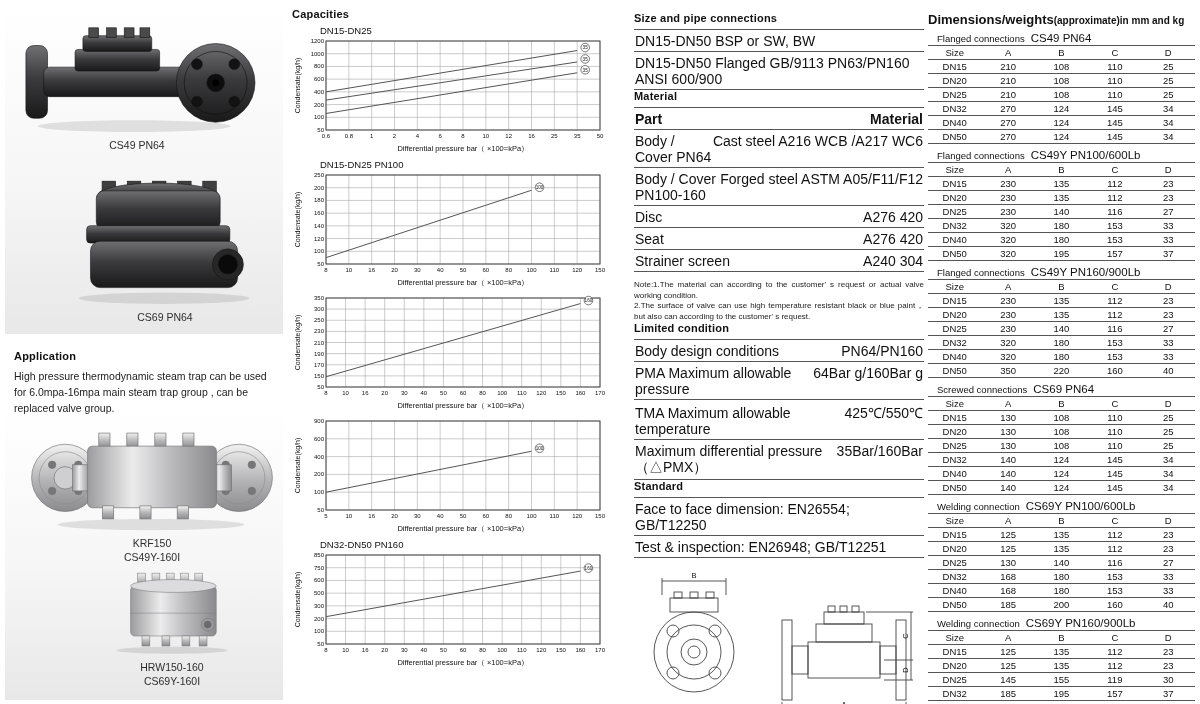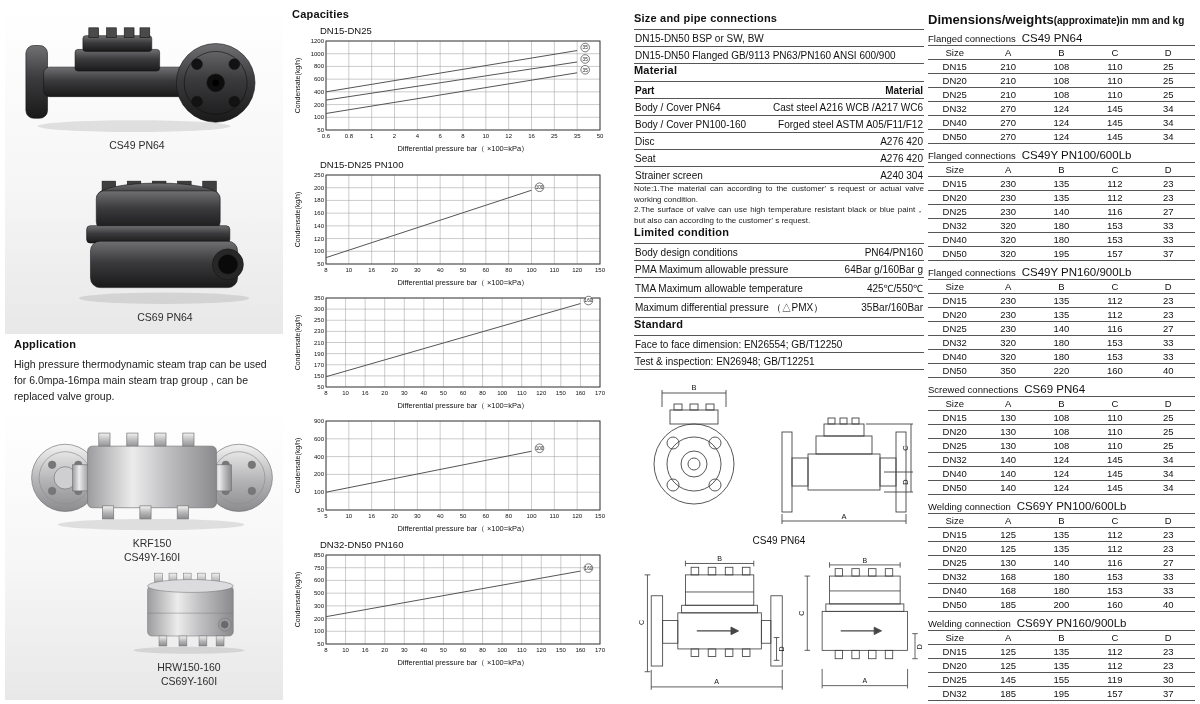--- a/index.html
+++ b/index.html
@@ -11,37 +11,37 @@
   #col-specs{left:634px;top:12px;width:290px}
   #col-dims{left:928px;top:12px;width:267px}
   h2.sec{font-size:11px;font-weight:700;margin:0 0 5px;letter-spacing:.2px;color:#111}
   
   .photo-panel{position:absolute;left:5px;width:278px;
        background:linear-gradient(180deg,#ffffff,#f6f6f6 55%,#e8e8e8)}
   #panel1{top:6px;height:328px}
   #panel2{top:408px;height:292px}
   .pgroup{position:absolute;text-align:center}
   .plabel{font-size:10.5px;color:#2e2e2e;line-height:1.2;margin-top:1px}
-  #app{position:absolute;left:14px;top:338px;width:266px}
+  #app{position:absolute;left:14px;top:350px;width:266px}
   #app p{margin:7px 0 0;font-size:10.5px;line-height:1.5;color:#222}
   
   .rule-list{border-top:1.2px solid #555}
   .rrow{display:flex;justify-content:space-between;align-items:baseline;
-        border-bottom:1.2px solid #555;padding:3px 1px 2px;font-size:10px;color:#111}
+        border-bottom:1.2px solid #555;padding:3px 1px 2px;font-size:14px;color:#111}
   .rrow .rv{text-align:right;white-space:nowrap}
   .rrow.hdr{font-weight:700}
-  .note{font-size:8px;line-height:1.32;color:#222;margin-top:0;text-align:justify}
+  .note{font-size:8px;line-height:1.32;color:#222;margin-top:8px;text-align:justify}
   .sec-gap{margin-top:13px}
   
   .chart-block{margin-bottom:1px}
   .chart-title{font-size:9.5px;text-align:left;margin-left:28px;color:#111}
   
   #dims-title{font-size:13px;font-weight:700;margin:0;color:#111}
   #dims-title .suf{font-weight:700;font-size:10px}
-  .dim-label{margin:5px 0 1px;font-size:9.5px;color:#111}
+  .dim-label{margin:5px 9px 1px;font-size:9.5px;color:#111}
   .dim-label .mdl{font-size:11.5px;margin-left:6px}
   table.dimt{width:100%;border-collapse:collapse;table-layout:fixed}
   .dimt th,.dimt td{font-size:9.5px;font-weight:400;text-align:center;
         border-top:1.2px solid #555;border-bottom:1.2px solid #555;padding:1px 0;line-height:11px;color:#111}
   
   #drawings{margin-top:10px}
   .draw-label{font-size:10px;text-align:center;margin-top:1px;color:#111}
   .draw-row{display:flex;gap:8px;margin-top:8px;justify-content:space-between}
   .draw-cell{text-align:center}
 </style>
@@ -151,21 +151,21 @@
           <rect x="56" y="28" width="138" height="66" rx="5" fill="url(#gSteelV)"></rect>
           <rect x="72" y="92" width="12" height="14" fill="url(#gSteel)"></rect>
           <rect x="112" y="92" width="12" height="14" fill="url(#gSteel)"></rect>
           <rect x="152" y="92" width="12" height="14" fill="url(#gSteel)"></rect>
         </g>
       </svg>
       <div class="plabel">KRF150</div>
       <div class="plabel">CS49Y-160I</div>
     </div>
 
-    <div class="pgroup" style="left:91px;top:556px;width:196px">
+    <div class="pgroup" style="left:74px;top:556px;width:196px">
       <svg width="190" height="100" viewBox="0 0 200 140">
         <ellipse cx="100" cy="132" rx="78" ry="5" fill="rgba(0,0,0,0.10)"></ellipse>
         <g stroke="#6f6f71" stroke-width="0.7">
           <rect x="52" y="24" width="11" height="20" fill="url(#gSteel)"></rect>
           <rect x="72" y="24" width="11" height="20" fill="url(#gSteel)"></rect>
           <rect x="92" y="24" width="11" height="20" fill="url(#gSteel)"></rect>
           <rect x="112" y="24" width="11" height="20" fill="url(#gSteel)"></rect>
           <rect x="132" y="24" width="11" height="20" fill="url(#gSteel)"></rect>
           <rect x="42" y="42" width="120" height="70" rx="6" fill="url(#gSteelV)"></rect>
           <ellipse cx="102" cy="42" rx="60" ry="9" fill="#dcdcde"></ellipse>

